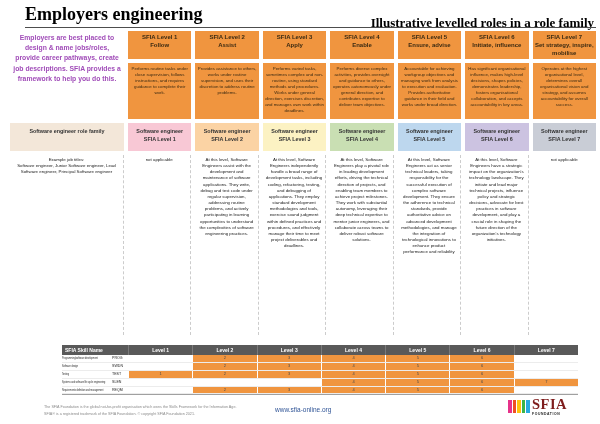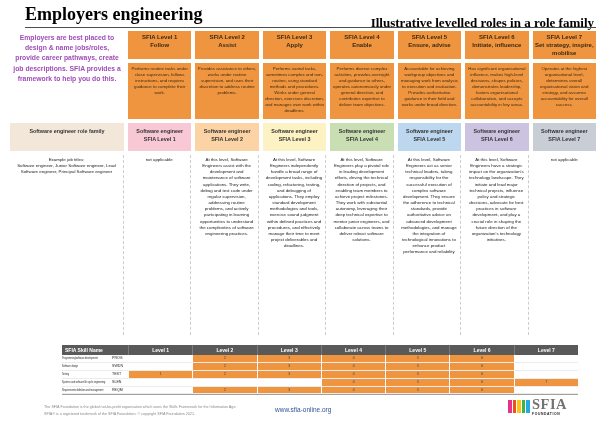--- a/index.html
+++ b/index.html
@@ -61,21 +61,21 @@
   .lvl-cell { text-align:center; font-size:4px; border-left:1px solid #ffffff; color:#4a4a4a; }
   .lvl-cell.filled { background:var(--accent-orange); }
 
   .disclaimer { position:absolute; left:44px; top:404px; font-size:3.7px; color:#8a8a8a; line-height:1.8; }
   .website { position:absolute; left:275px; top:406px; font-size:6.5px; color:var(--link-blue); text-decoration:none; }
   .logo { position:absolute; left:508px; top:398px; display:flex; align-items:flex-start; }
   .bars { display:flex; gap:1px; margin:2px 2px 0 0; }
   .bar { width:3.6px; height:13px; }
   .logo-txt {
     font-family:"Liberation Serif", serif; font-weight:bold; font-size:14.5px;
-    line-height:13px; letter-spacing:0.5px; color:#737373;
+    line-height:13px; letter-spacing:0.5px; color:#7f1d1d;
   }
   .logo-sub { font-size:3.4px; font-weight:bold; letter-spacing:0.6px; color:#222; margin-top:1px; }
 </style>
 </head>
 <body>
 
 <div class="title">Employers engineering</div>
 <div class="subtitle">Illustrative levelled roles in a role family</div>
 <div class="hrule"></div>
 

